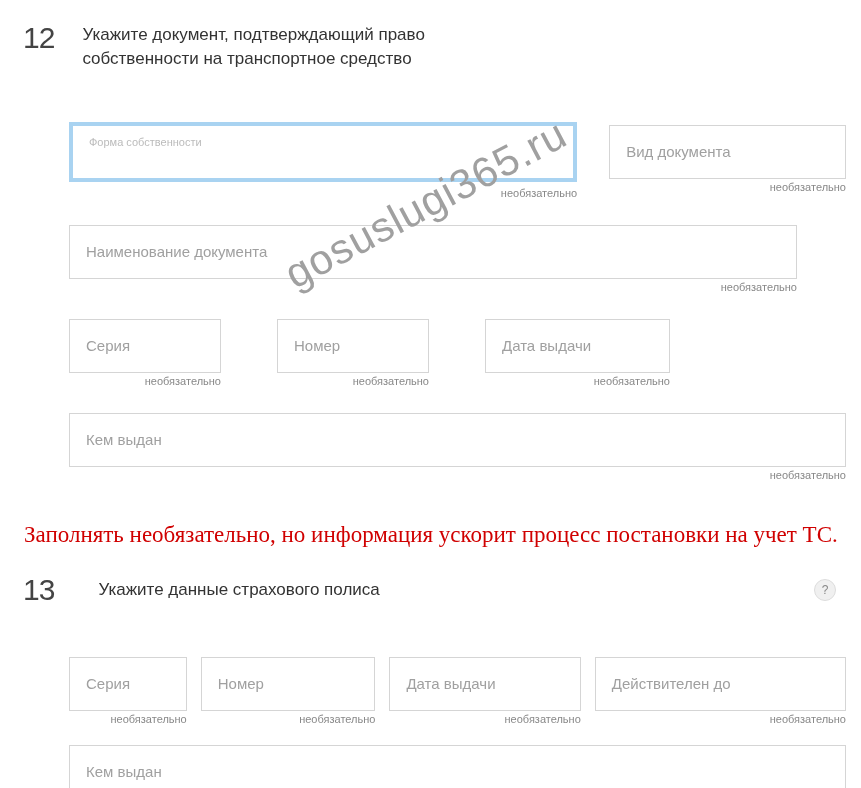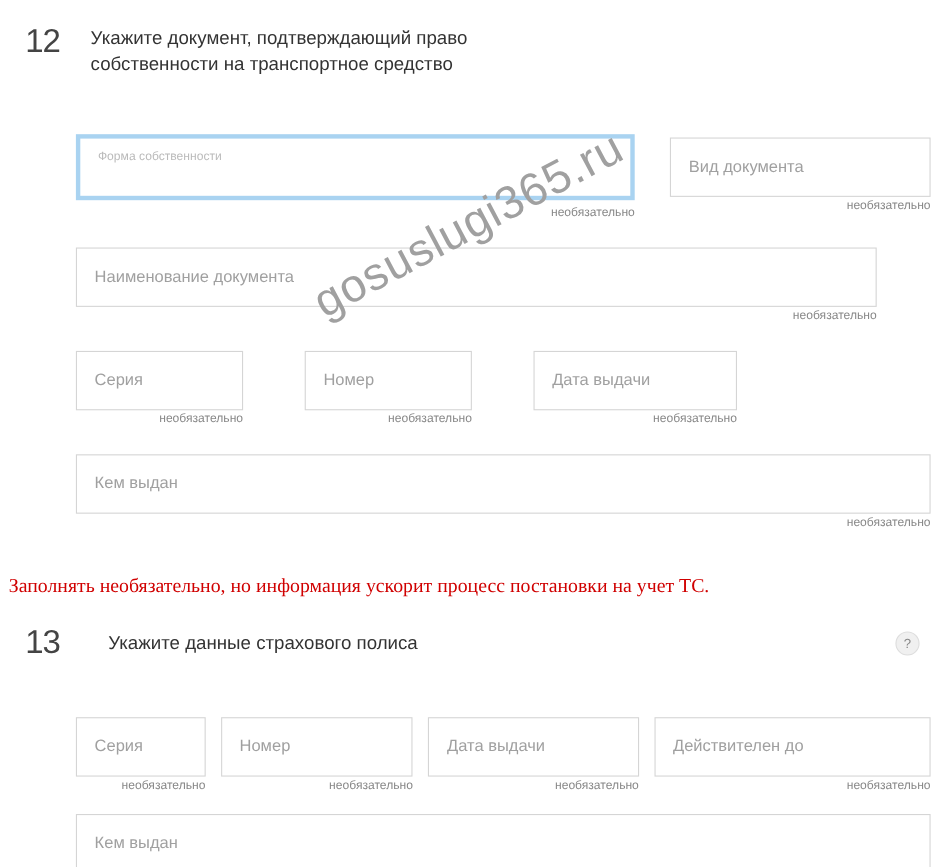--- a/index.html
+++ b/index.html
@@ -85,22 +85,22 @@
       font-size: 42px;
       color: #a0a0a0;
       transform: rotate(-28deg);
       pointer-events: none;
       font-weight: 400;
       letter-spacing: 1px;
       z-index: 10;
     }
     .note {
       color: #d00000;
-      font-size: 18px;
-      padding: 6px 8px 6px 8px;
+      font-size: 23px;
+      padding: 6px 8px 6px 24px;
       font-family: Georgia, serif;
     }
     .help-icon {
       width: 22px;
       height: 22px;
       border-radius: 50%;
       background: #f0f0f0;
       border: 1px solid #ddd;
       display: flex;
       align-items: center;

